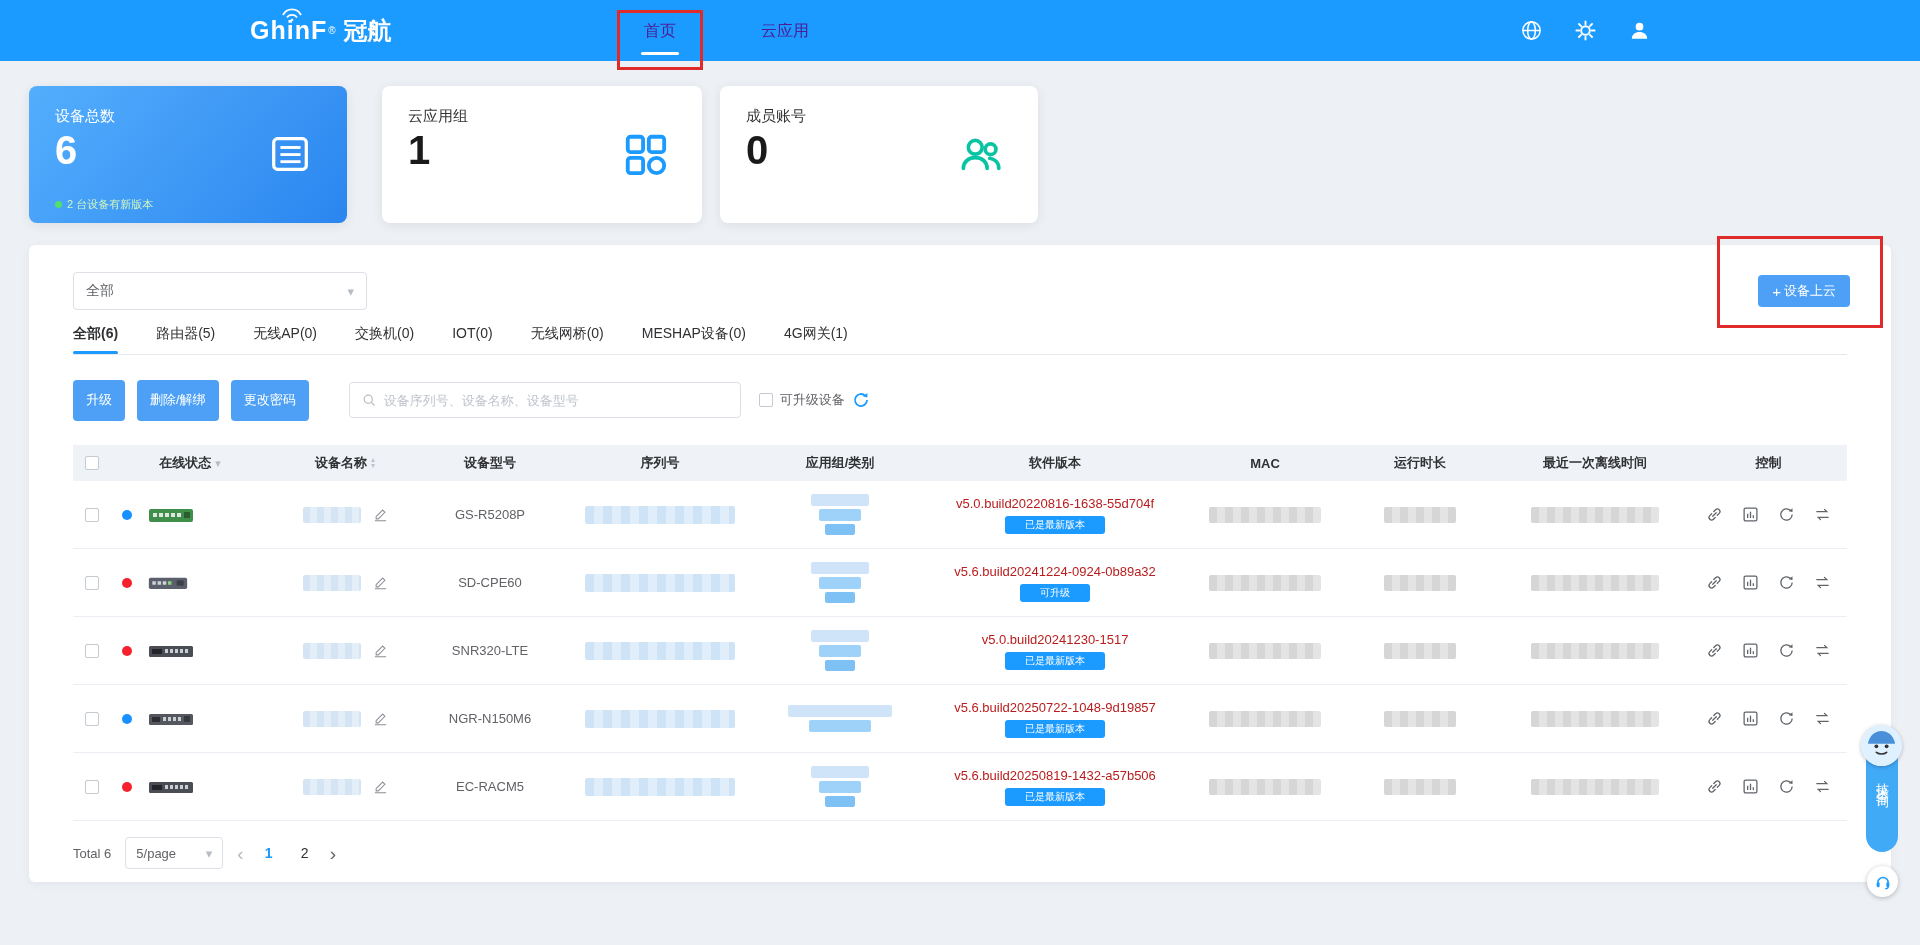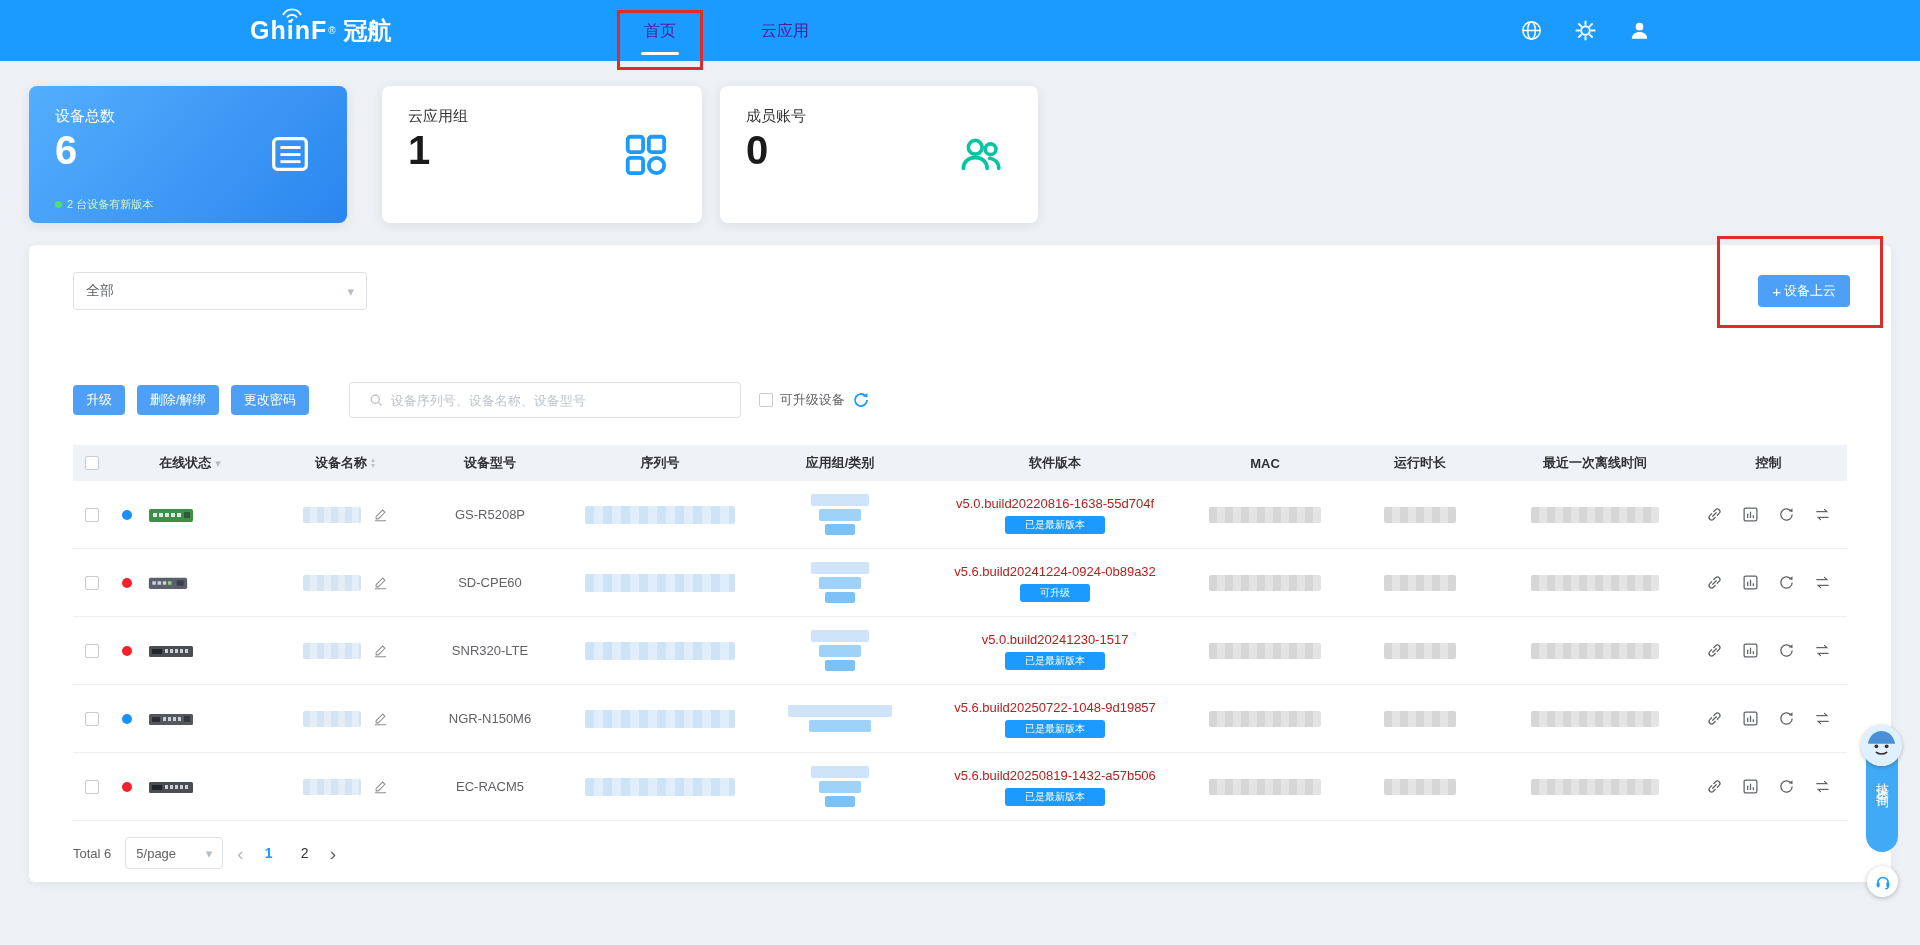--- a/index.html
+++ b/index.html
@@ -45,22 +45,22 @@
   .chev { color:#b7bcc4; font-size:13px; }
   .add-btn { position:absolute; right:41px; top:30px; height:32px; padding:0 14px; background:#4da0f5; color:#fff; font-size:13px; border-radius:4px; display:flex; align-items:center; gap:3px; cursor:pointer; }
   .add-plus { font-size:15px; }
 
   .tabs { position:absolute; left:44px; right:44px; top:66px; height:44px; border-bottom:1px solid #e6e8eb; display:flex; gap:38px; }
   .tab { position:relative; font-size:14px; color:#303133; line-height:44px; cursor:pointer; white-space:nowrap; }
   .tab.active { font-weight:700; }
   .tab.active::after { content:""; position:absolute; left:0; right:0; bottom:0; height:3px; background:#1b9aff; border-radius:2px; }
 
   .actions { position:absolute; left:44px; top:136px; height:38px; display:flex; align-items:center; }
-  .abtn { height:30px; padding:0 13px; background:#4da0f5; color:#fff; font-size:13px; border-radius:4px; margin-right:12px; display:flex; align-items:center; cursor:pointer; }
-  .search { width:392px; height:36px; border:1px solid #dcdfe6; border-radius:4px; margin-left:28px; display:flex; align-items:center; padding:0 19px; gap:7px; background:#fff; }
+  .abtn { height:41px; padding:0 13px; background:#4da0f5; color:#fff; font-size:13px; border-radius:4px; margin-right:12px; display:flex; align-items:center; cursor:pointer; }
+  .search { width:392px; height:36px; border:1px solid #dcdfe6; border-radius:4px; margin-left:28px; display:flex; align-items:center; padding:0 12px; gap:7px; background:#fff; }
   .search input { border:none; outline:none; flex:1; font-size:13px; color:#333; background:transparent; font-family:inherit; }
   .search input::placeholder { color:#bfc4cc; }
   .upg { margin-left:18px; display:flex; align-items:center; gap:7px; font-size:13px; color:#606266; }
   .cb { width:14px; height:14px; border:1px solid #c6cad1; border-radius:2px; background:#fff; display:inline-block; cursor:pointer; flex:none; }
 
   
   .table { position:absolute; left:44px; top:200px; width:1774px; }
   .thead { display:flex; height:36px; background:#eff2f6; align-items:center; font-size:13px; color:#303133; font-weight:700; }
   .tr { display:flex; height:68px; align-items:center; border-bottom:1px solid #ebeef5; }
   .td, .th { display:flex; align-items:center; justify-content:center; }
@@ -192,20 +192,30 @@
   <div class="filter">
     <span>全部</span>
     <span class="chev">▾</span>
   </div>
 
   <div class="add-btn">
     <span class="add-plus">+</span>
     <span>设备上云</span>
   </div>
 
+  <div class="tabs">
+    <div class="tab active">全部(6)</div>
+    <div class="tab">路由器(5)</div>
+    <div class="tab">无线AP(0)</div>
+    <div class="tab">交换机(0)</div>
+    <div class="tab">IOT(0)</div>
+    <div class="tab">无线网桥(0)</div>
+    <div class="tab">MESHAP设备(0)</div>
+    <div class="tab">4G网关(1)</div>
+  </div>
 
   <div class="actions">
     <div class="abtn">升级</div>
     <div class="abtn">删除/解绑</div>
     <div class="abtn">更改密码</div>
     <div class="search">
       <svg width="15" height="15" viewBox="0 0 24 24">
         <circle cx="10" cy="10" r="6.5" stroke="#b9bec6" stroke-width="2" fill="none"></circle>
         <line x1="15" y1="15" x2="20" y2="20" stroke="#b9bec6" stroke-width="2"></line>
       </svg>

